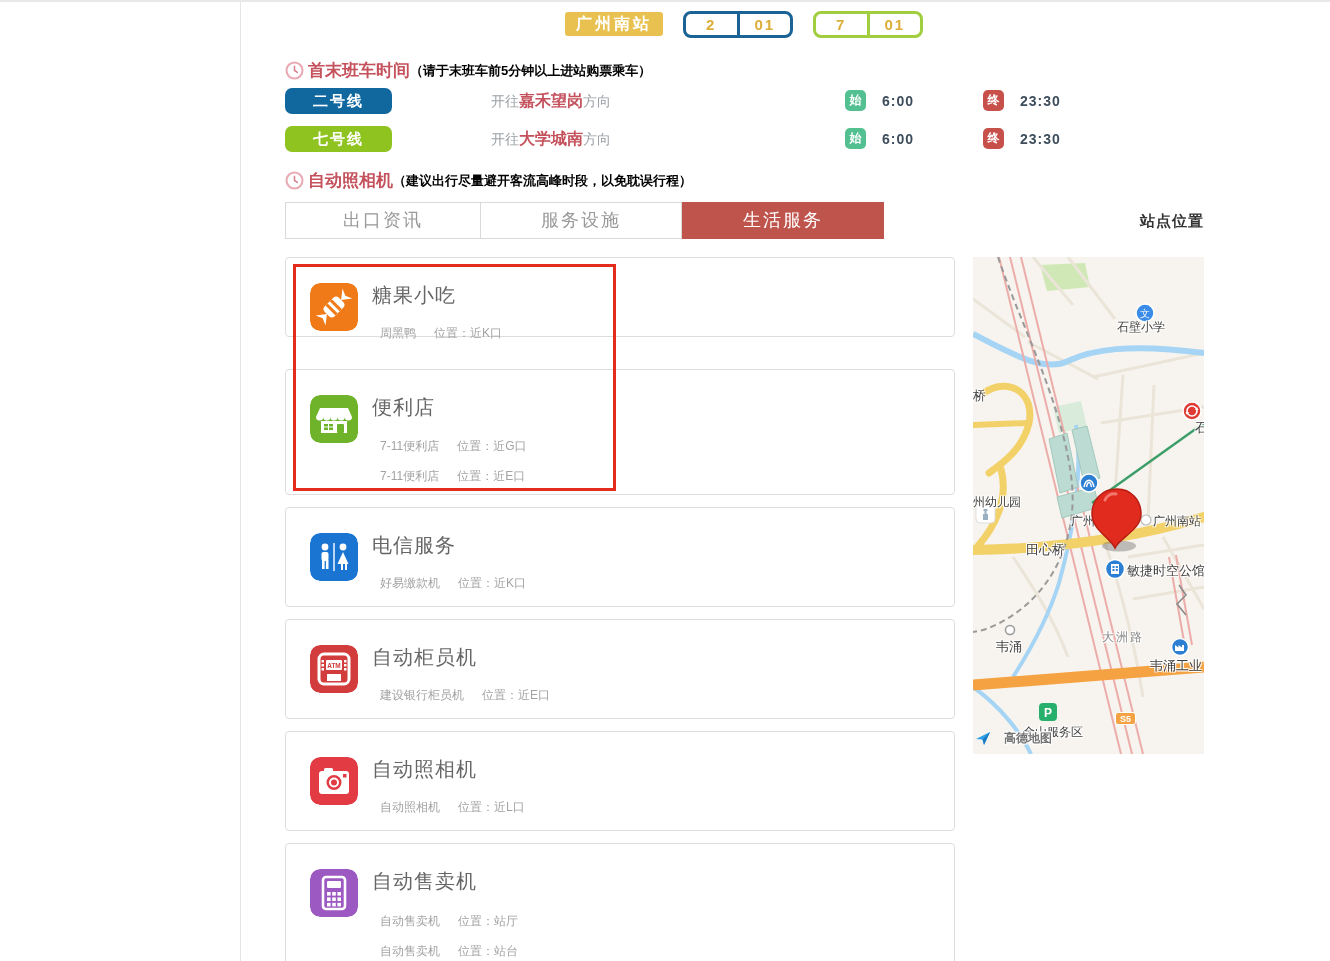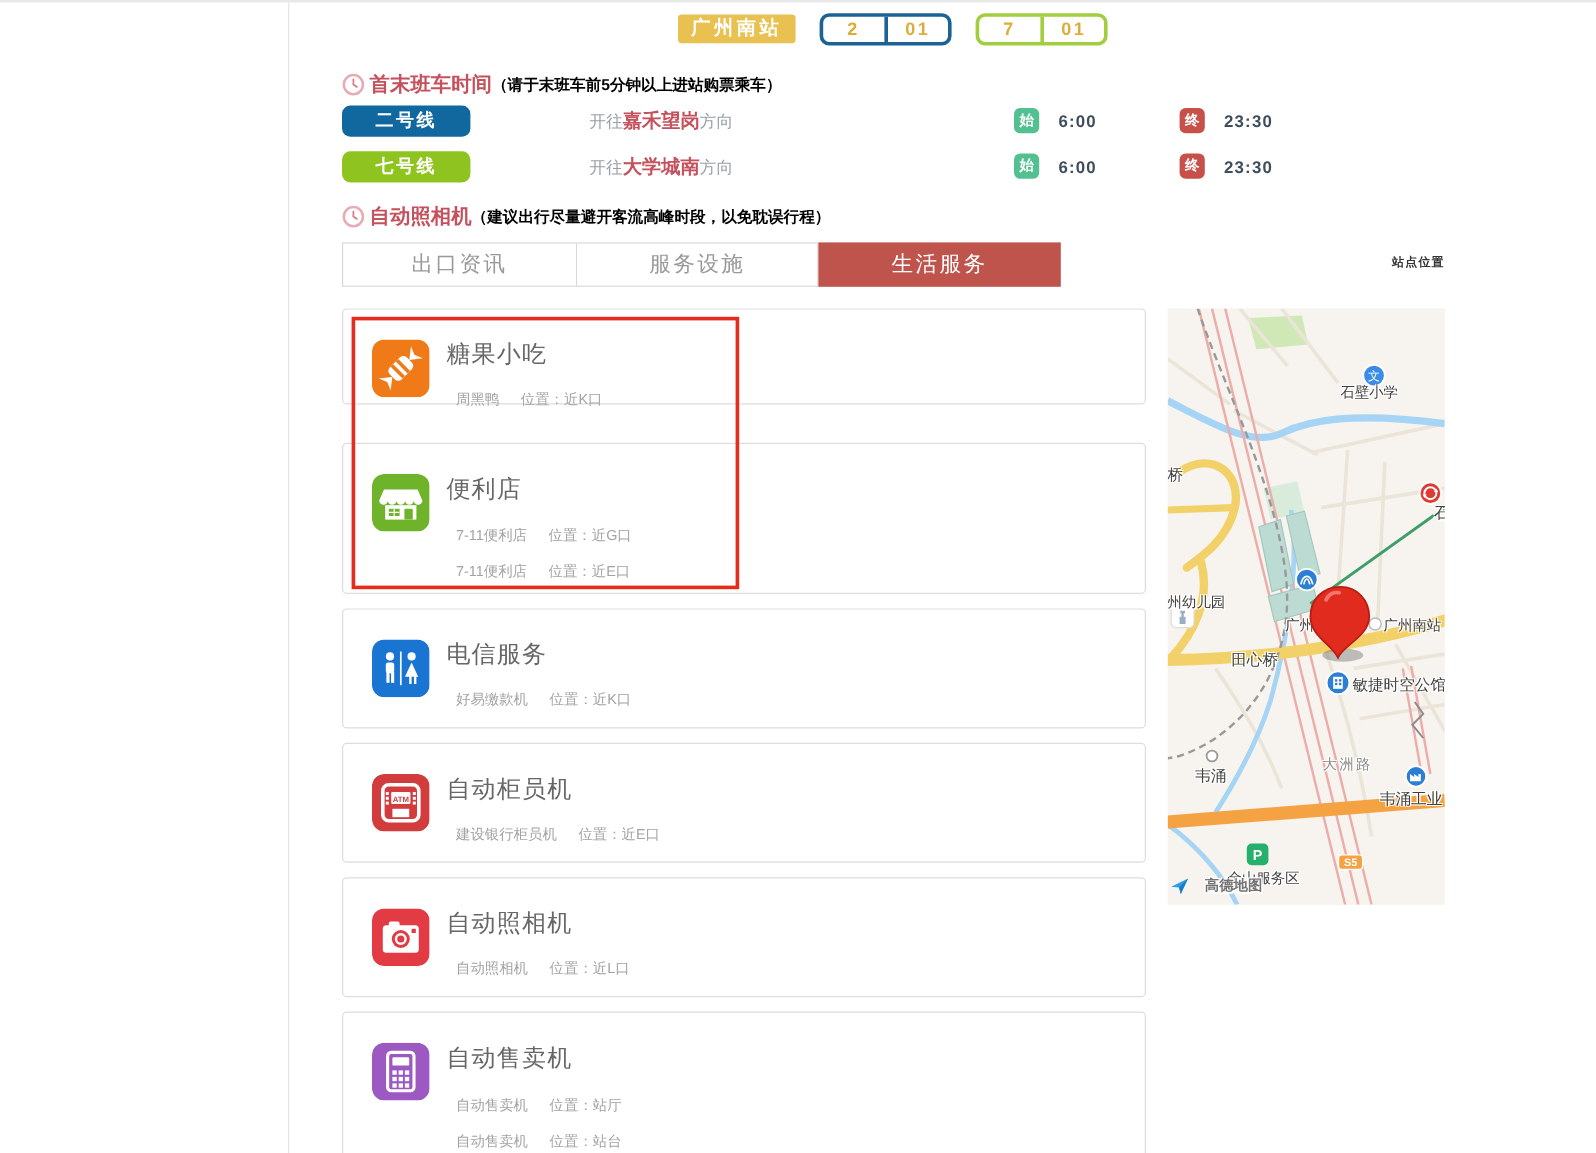--- a/index.html
+++ b/index.html
@@ -37,21 +37,21 @@
   .time { position:absolute; width:70px; height:26px; line-height:26px; font-weight:bold;
     font-size:14px; color:#3d4d5c; letter-spacing:1px; }
 
   
   #tabs { position:absolute; left:285px; top:200px; display:flex; height:37px; }
   .tab { height:37px; line-height:35px; text-align:center; font-size:18px; color:#999;
     background:#fff; border:1px solid #d9d9d9; cursor:pointer; letter-spacing:2px; }
   .tab + .tab { border-left:none; }
   .tab.active { background:#bf544d; color:#fff; border:none; line-height:37px; }
   #station-pos-link { position:absolute; left:1133px; top:210px; width:71px; text-align:right;
-    font-size:10px; font-weight:bold; color:#333; cursor:pointer; letter-spacing:1px; }
+    font-size:15px; font-weight:bold; color:#333; cursor:pointer; letter-spacing:1px; }
 
   
   .card { position:absolute; left:285px; width:670px; background:#fff;
     border:1px solid #ddd; border-radius:4px; }
   .card .icon-box { position:absolute; left:24px; top:25px; width:48px; height:48px; border-radius:10px; }
   .card .title { position:absolute; left:86px; top:24px; font-size:20px; color:#666; letter-spacing:1px; }
   .card .detail { position:absolute; left:94px; font-size:12px; color:#a3a3a3; white-space:nowrap; }
   .card .detail .loc { margin-left:18px; }
 
   #highlight-box { position:absolute; left:293px; top:262px; width:323px; height:227px;

